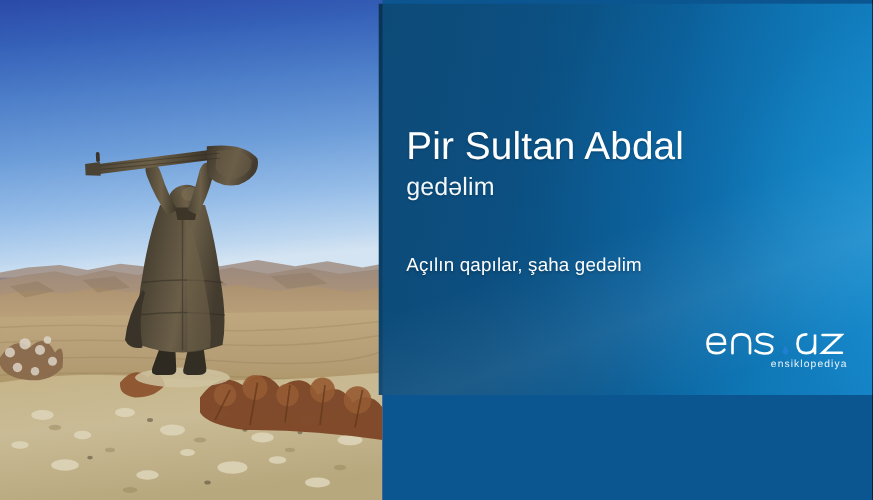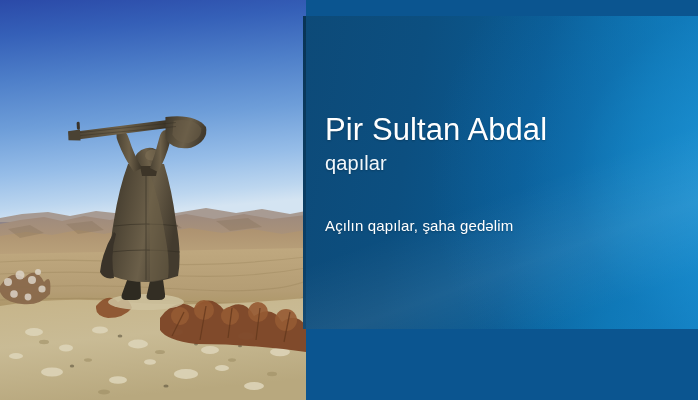--- a/index.html
+++ b/index.html
@@ -28,21 +28,21 @@
     height: 400px;
     overflow: hidden;
     background: #2b4da6;
   }
   .photo-svg { display: block; width: 306px; height: 400px; }
 
   
   .panel {
     position: absolute;
     left: 303px;
-    top: 16px;
+    top: 3px;
     width: 395px;
     height: 313px;
     background:
       radial-gradient(130% 150% at 118% 52%, rgba(30,150,215,0.95) 0%, rgba(20,120,190,0.35) 38%, rgba(0,0,0,0) 66%),
       linear-gradient(100deg, #0d4a78 0%, #0c4f80 28%, #0a5b93 55%, #0d78b4 80%, #1487c8 100%);
   }
   .panel-sheen {
     position: absolute;
     inset: 0;
     background: linear-gradient(160deg, rgba(255,255,255,0.00) 55%, rgba(255,255,255,0.07) 72%, rgba(255,255,255,0.00) 88%);
@@ -292,19 +292,39 @@
       <rect x="0" y="0" width="306" height="400" fill="none"></rect>
     </svg>
   </div>
 
   <div class="panel">
     <div class="panel-sheen"></div>
     <div class="panel-edge"></div>
 
     <div class="text-block">
       <h1 class="title">Pir Sultan Abdal</h1>
-      <div class="subtitle">qapılar</div>
+      <div class="subtitle">gedəlim</div>
       <div class="poem-title">Açılın qapılar, şaha gedəlim</div>
     </div>
 
+    <div class="logo">
+      <svg viewBox="0 0 118 44" width="118" height="44">
+        <g fill="none" stroke="#ffffff" stroke-width="2.1" stroke-linecap="round">
+
+          <path d="M4,21 L18,21 Q18,13.5 11,13.5 Q4,13.5 4,21 Q4,28.5 11,28.5 Q15.5,28.5 17.5,25.8"></path>
+
+          <path d="M24,28.5 L24,20 Q24,13.5 31,13.5 Q38,13.5 38,20 L38,28.5"></path>
+
+          <path d="M56,15.4 Q53,13.3 49,13.3 Q43.5,13.3 43.5,17.2 Q43.5,20.4 49.5,21.1 Q55.8,21.8 55.8,25 Q55.8,28.8 49.8,28.8 Q45.2,28.8 42.4,26.6"></path>
+
+          <path d="M83,13.5 Q76,13.5 76,21 Q76,28.5 83,28.5 Q90,28.5 90,21 L90,13.5 L90,28.5"></path>
+
+          <path d="M96,14 L111,14 L96,28.2 L111.5,28.2"></path>
+        </g>
+
+        <path d="M66.5,22.4 Q64.2,25.6 64.2,27.2 Q64.2,29.6 66.5,29.6 Q68.8,29.6 68.8,27.2 Q68.8,25.6 66.5,22.4 Z" fill="#1f7fd0"></path>
+
+        <text x="116" y="39.5" text-anchor="end" font-family="'Liberation Sans', sans-serif" font-size="8.2" letter-spacing="0.9" fill="#ffffff" fill-opacity="0.92">ensiklopediya</text>
+      </svg>
+    </div>
   </div>
 
 </div>
 
 </body></html>

